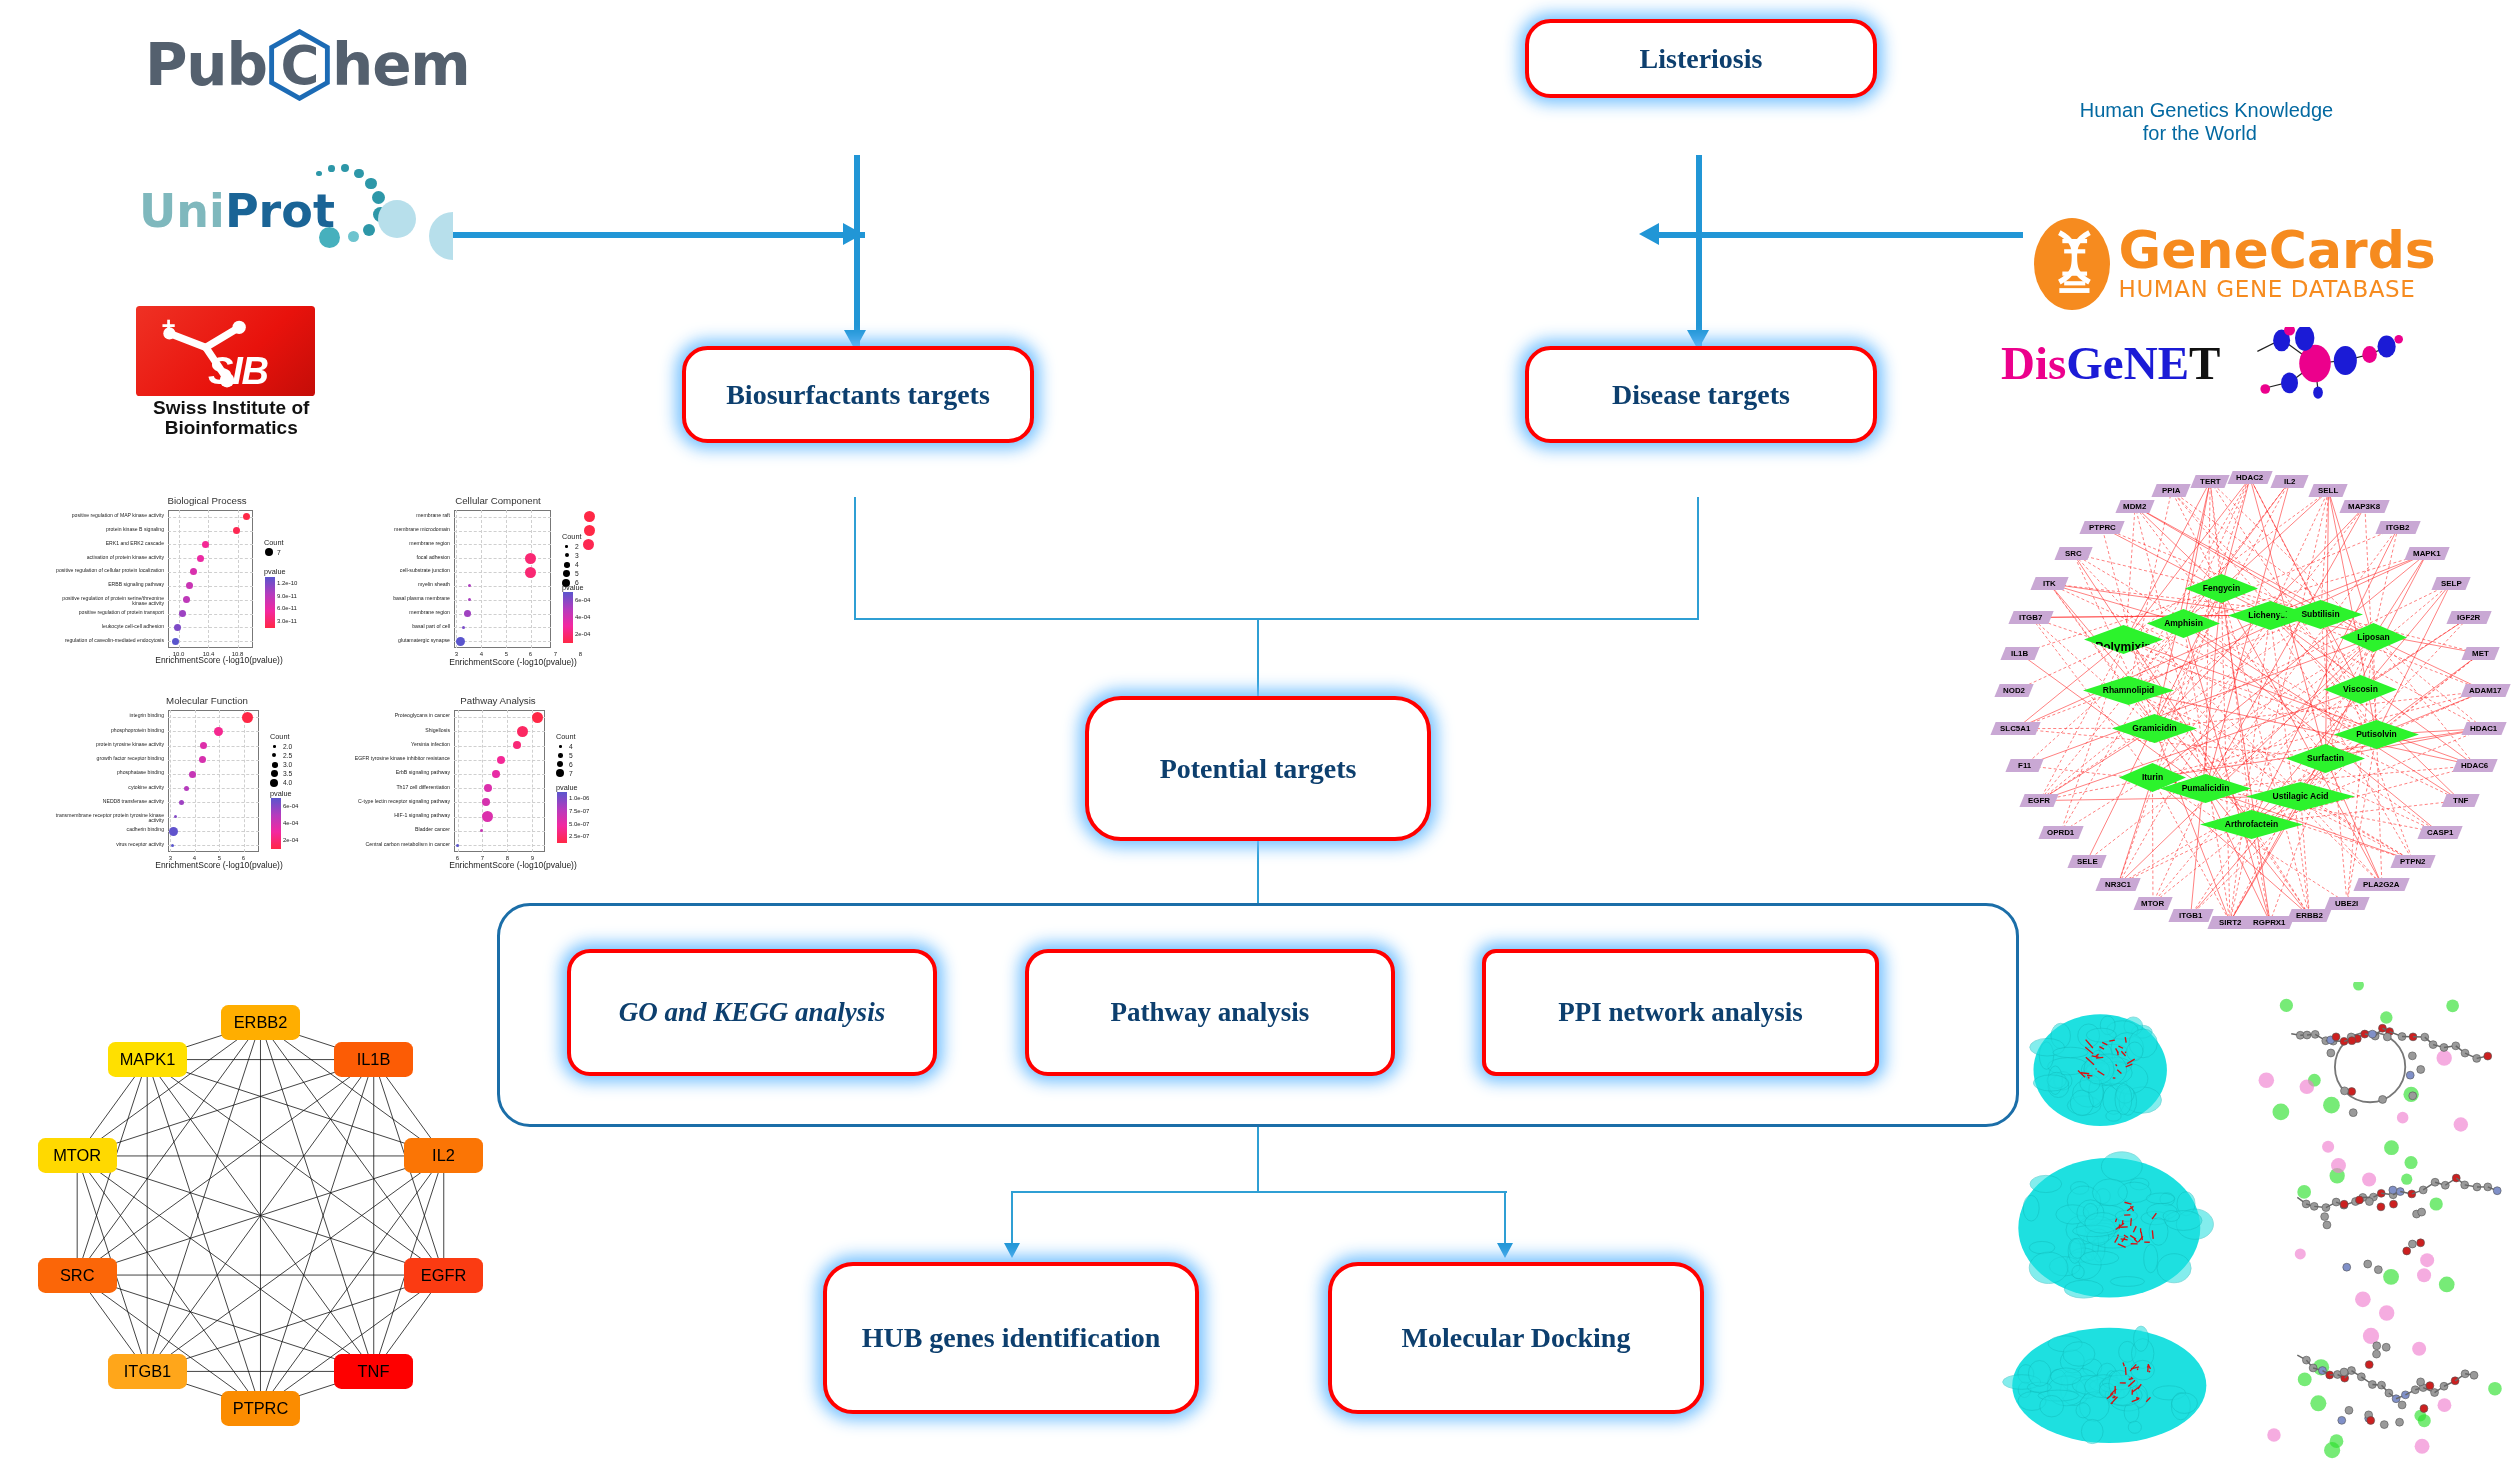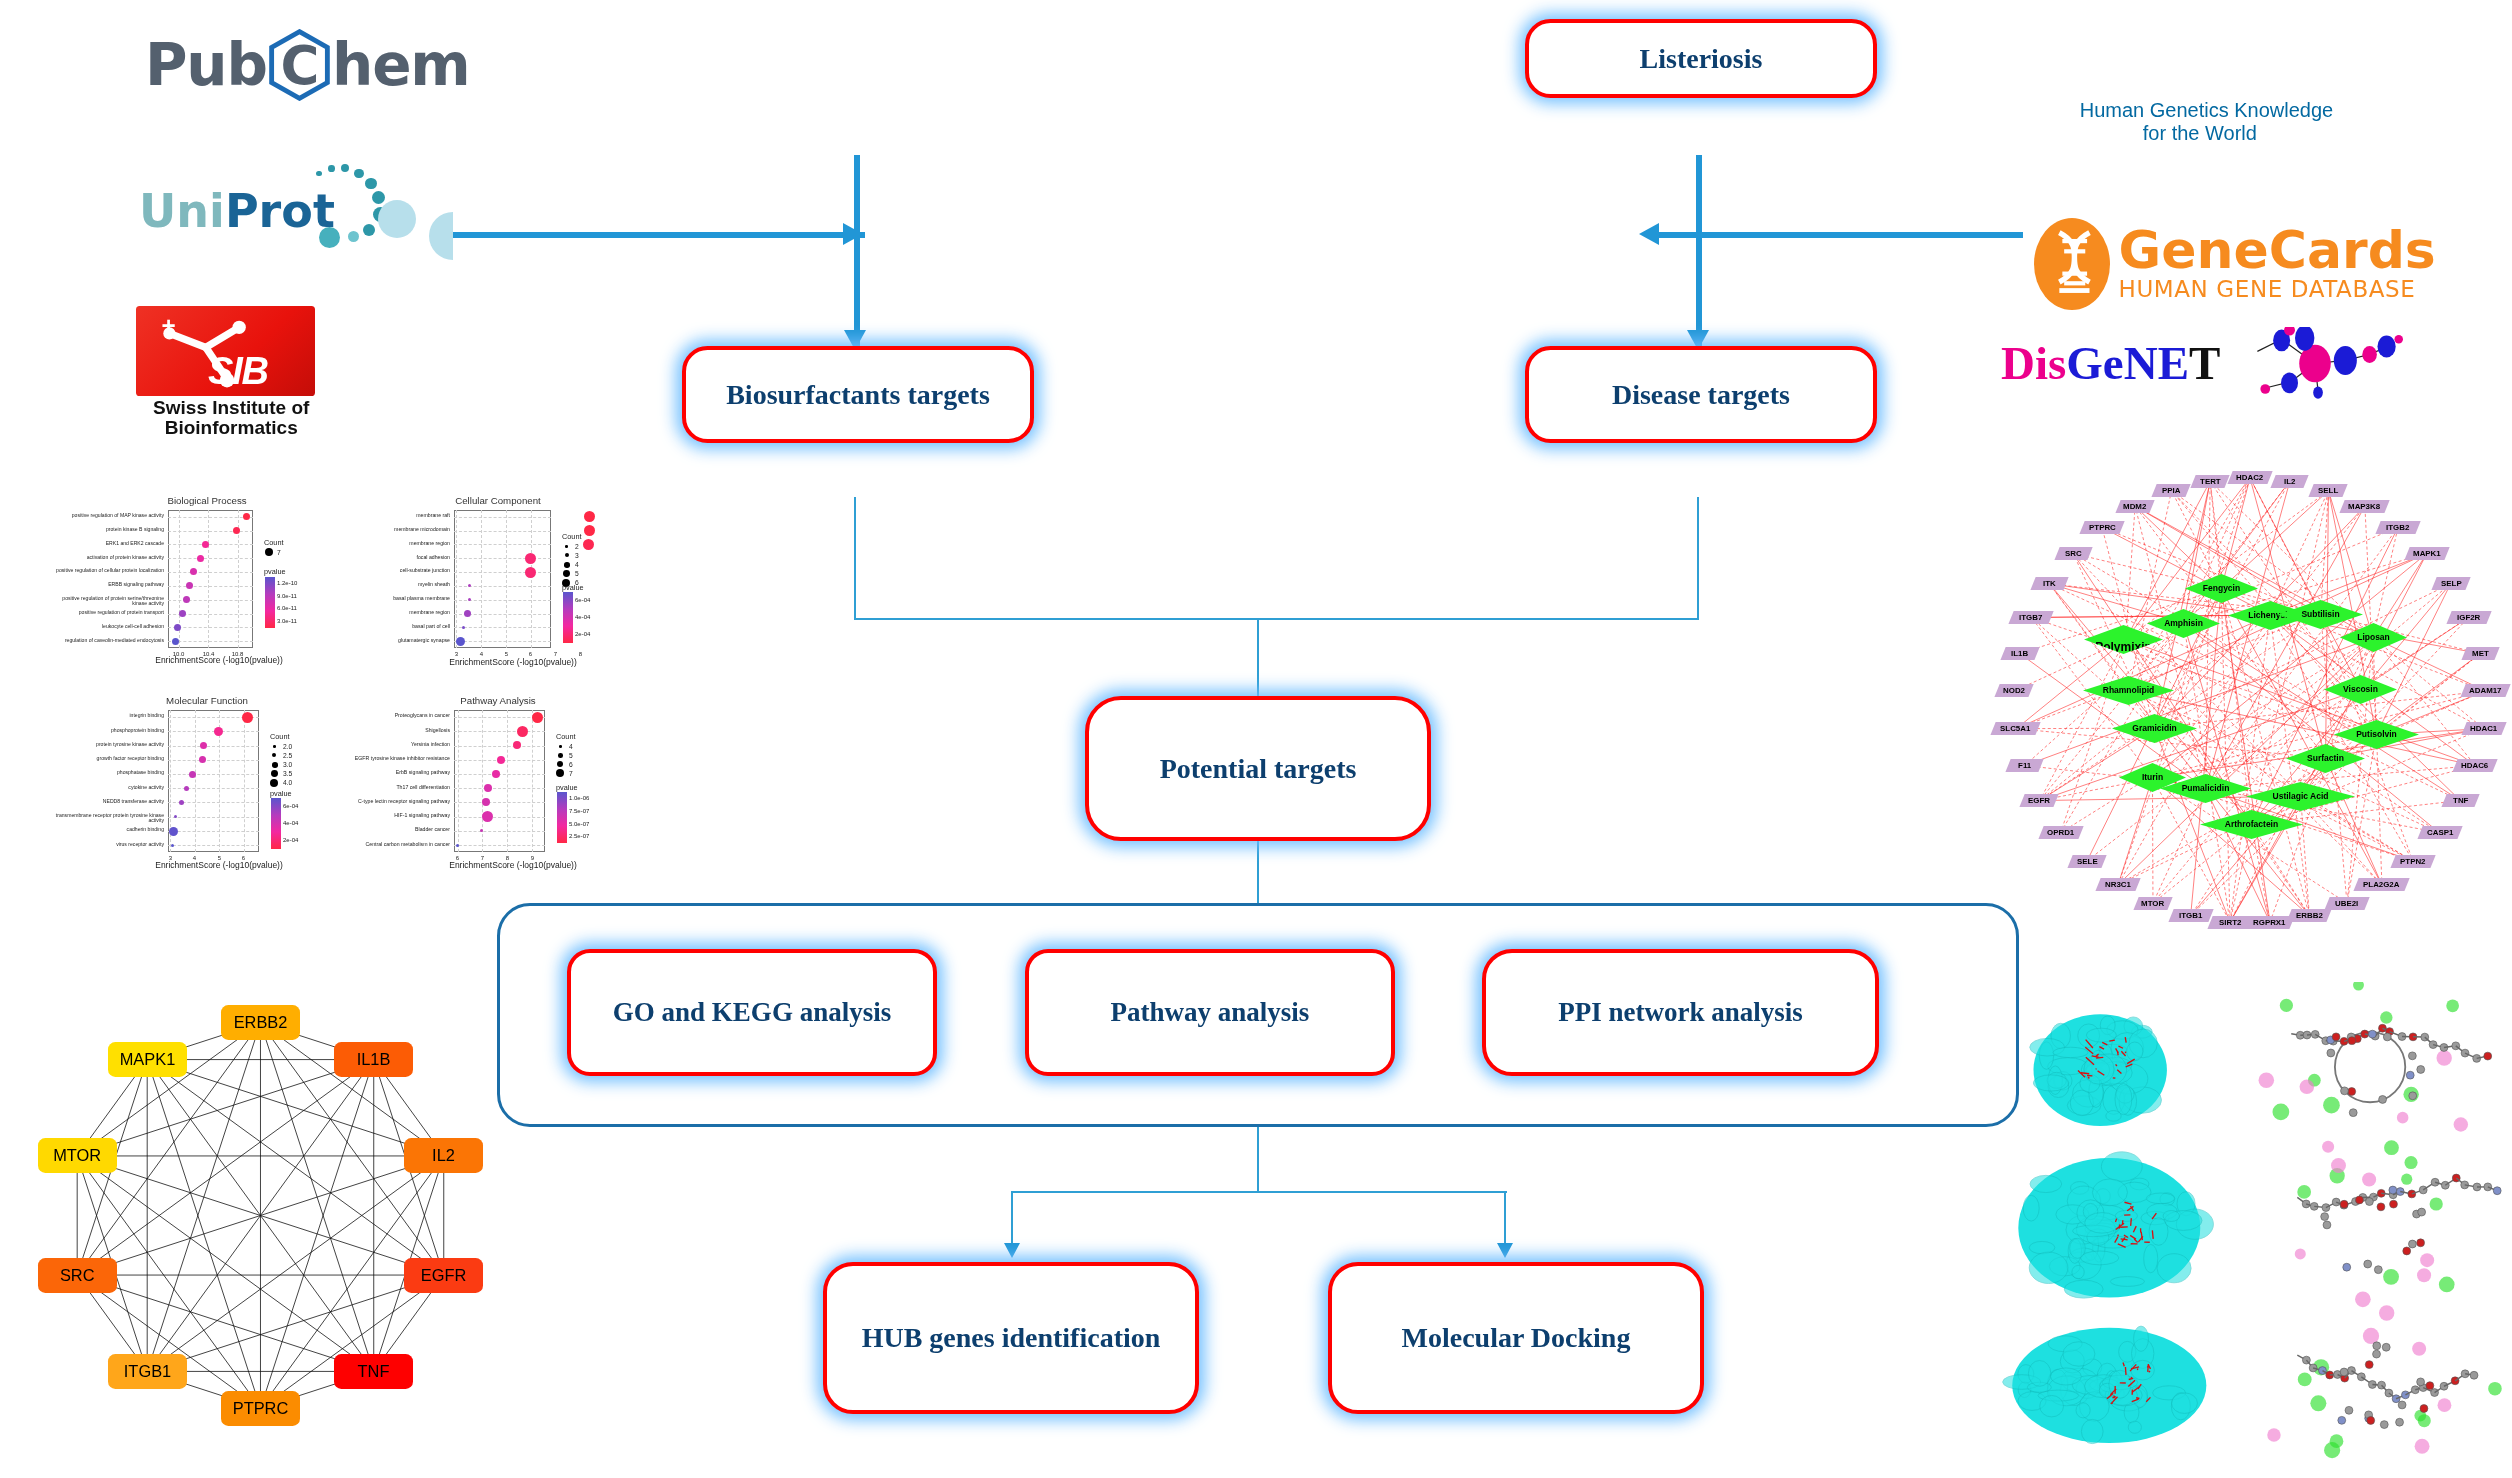--- a/index.html
+++ b/index.html
@@ -236,29 +236,29 @@
   <div class="fbox" style="left:1525px;top:346px;width:352px;height:97px;font-size:28px;">
     <span>Disease targets</span>
   </div>
 
   <div class="fbox" style="left:1085px;top:696px;width:346px;height:145px;font-size:28px;border-radius:36px;">
     <span>Potential targets</span>
   </div>
 
   <div class="groupbox" style="left:497px;top:903px;width:1522px;height:224px;"></div>
 
-  <div class="fbox" style="left:567px;top:949px;width:370px;height:127px;font-size:27px;border-radius:23px;">
+  <div class="fbox" style="left:567px;top:949px;width:370px;height:127px;font-size:27px;border-radius:23px;font-style:italic;">
     <span>GO and KEGG analysis</span>
   </div>
 
   <div class="fbox" style="left:1025px;top:949px;width:370px;height:127px;font-size:27px;border-radius:23px;">
     <span>Pathway analysis</span>
   </div>
 
-  <div class="fbox" style="left:1482px;top:949px;width:397px;height:127px;font-size:27px;border-radius:30px;">
+  <div class="fbox" style="left:1482px;top:949px;width:397px;height:127px;font-size:27px;border-radius:14px;">
     <span>PPI network analysis</span>
   </div>
 
   <div class="fbox" style="left:823px;top:1262px;width:376px;height:152px;font-size:28px;border-radius:30px;">
     <span>HUB genes identification</span>
   </div>
 
   <div class="fbox" style="left:1328px;top:1262px;width:376px;height:152px;font-size:28px;border-radius:30px;">
     <span>Molecular Docking</span>
   </div>

